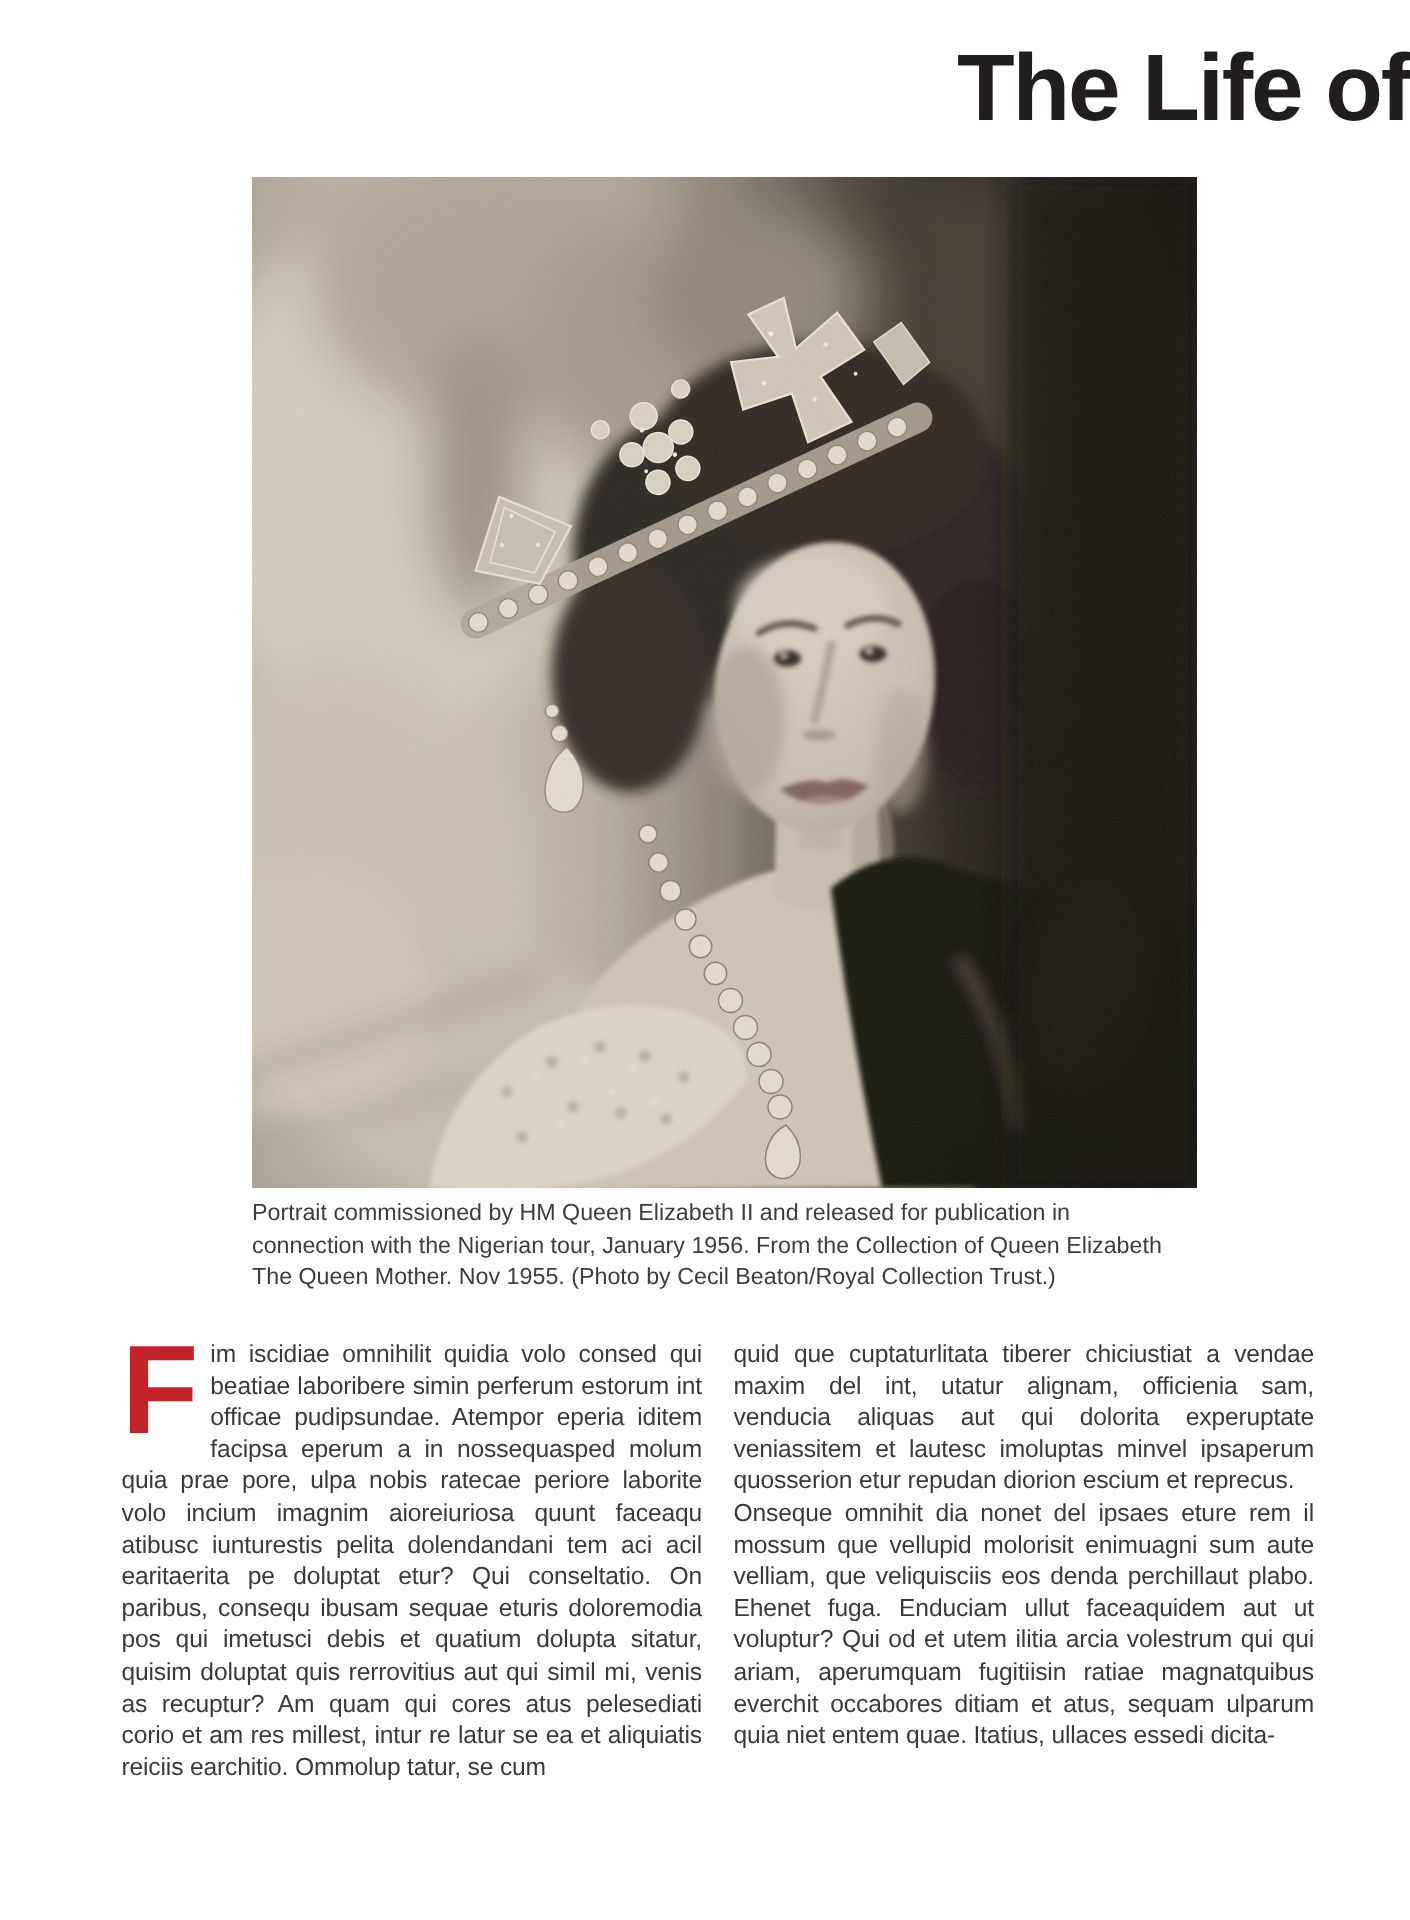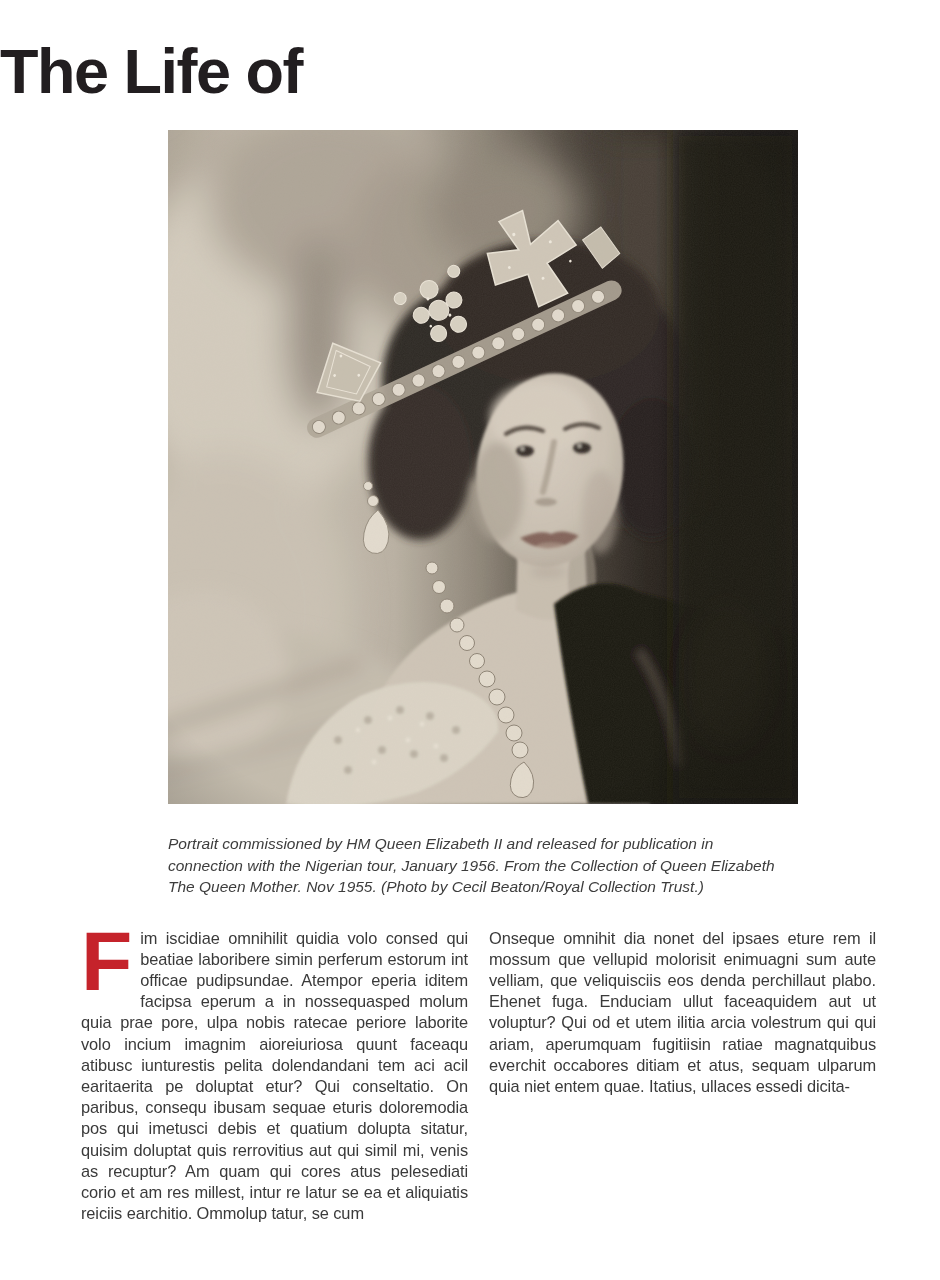--- a/index.html
+++ b/index.html
@@ -4,44 +4,43 @@
 <style>
   html,body{margin:0;padding:0;background:#ffffff;}
   .page{
     position:relative;
     width:940px;height:1280px;
     background:#ffffff;
     overflow:hidden;
     font-family:"Liberation Sans","DejaVu Sans",sans-serif;
   }
   .masthead{
-    padding-top:36px;
-    text-align:left;
+    padding-top:24px;
+    text-align:right;
   }
   .masthead h1{
     margin:0;
     font-size:63px;
     line-height:70px;
     font-weight:bold;
     letter-spacing:-1.5px;
     color:#221e20;
   }
   .masthead h1 span{display:block;}
   .portrait-figure{
     margin:24px 0 0 168px;
     width:630px;
   }
   .portrait-frame{
     width:630px;height:674px;
     display:block;
   }
   .portrait-figure figcaption{
-    margin-top:29px;
+    margin-top:6px;
     width:616px;
-    font-style:italic;
     font-size:15.5px;
     line-height:21.5px;
     color:#3d3d3d;
   }
   .article{
     display:flex;
     gap:21px;
     margin:30px 64px 0 81px;
     text-align:justify;
     font-size:16.4px;
@@ -275,17 +274,18 @@
       <rect x="0" y="0" width="630" height="674" fill="url(#vig)"></rect>
     </svg>
     <figcaption>Portrait commissioned by HM Queen Elizabeth II and released for publication in connection with the Nigerian tour, January 1956. From the Collection of Queen Elizabeth The Queen Mother. Nov 1955. (Photo by Cecil Beaton/Royal Collection Trust.)</figcaption>
   </figure>
 
   <main class="article">
     <div class="col">
       <p><span class="dropcap" style="color: rgb(197, 35, 43);">F</span><span>im iscidiae omnihilit quidia volo consed qui beatiae laboribere simin perferum estorum int officae pudipsundae. Atempor eperia iditem facipsa eperum a in nossequasped molum quia prae pore, ulpa nobis ratecae periore laborite volo incium imagnim aioreiuriosa quunt faceaqu atibusc iunturestis pelita dolendandani tem aci acil earitaerita pe doluptat etur? Qui conseltatio. On paribus, consequ ibusam sequae eturis doloremodia pos qui imetusci debis et quatium dolupta sitatur, quisim doluptat quis rerrovitius aut qui simil mi, venis as recuptur? Am quam qui cores atus pelesediati corio et am res millest, intur re latur se ea et aliquiatis reiciis earchitio. Ommolup tatur, se cum</span></p>
     </div>
     <div class="col">
+      <p>quid que cuptaturlitata tiberer chiciustiat a vendae maxim del int, utatur alignam, officienia sam, venducia aliquas aut qui dolorita experuptate veniassitem et lautesc imoluptas minvel ipsaperum quosserion etur repudan diorion escium et reprecus.</p>
       <p>Onseque omnihit dia nonet del ipsaes eture rem il mossum que vellupid molorisit enimuagni sum aute velliam, que veliquisciis eos denda perchillaut plabo. Ehenet fuga. Enduciam ullut faceaquidem aut ut voluptur? Qui od et utem ilitia arcia volestrum qui qui ariam, aperumquam fugitiisin ratiae magnatquibus everchit occabores ditiam et atus, sequam ulparum quia niet entem quae. Itatius, ullaces essedi dicita-</p>
     </div>
   </main>
 
 </div>
 
 </body></html>

